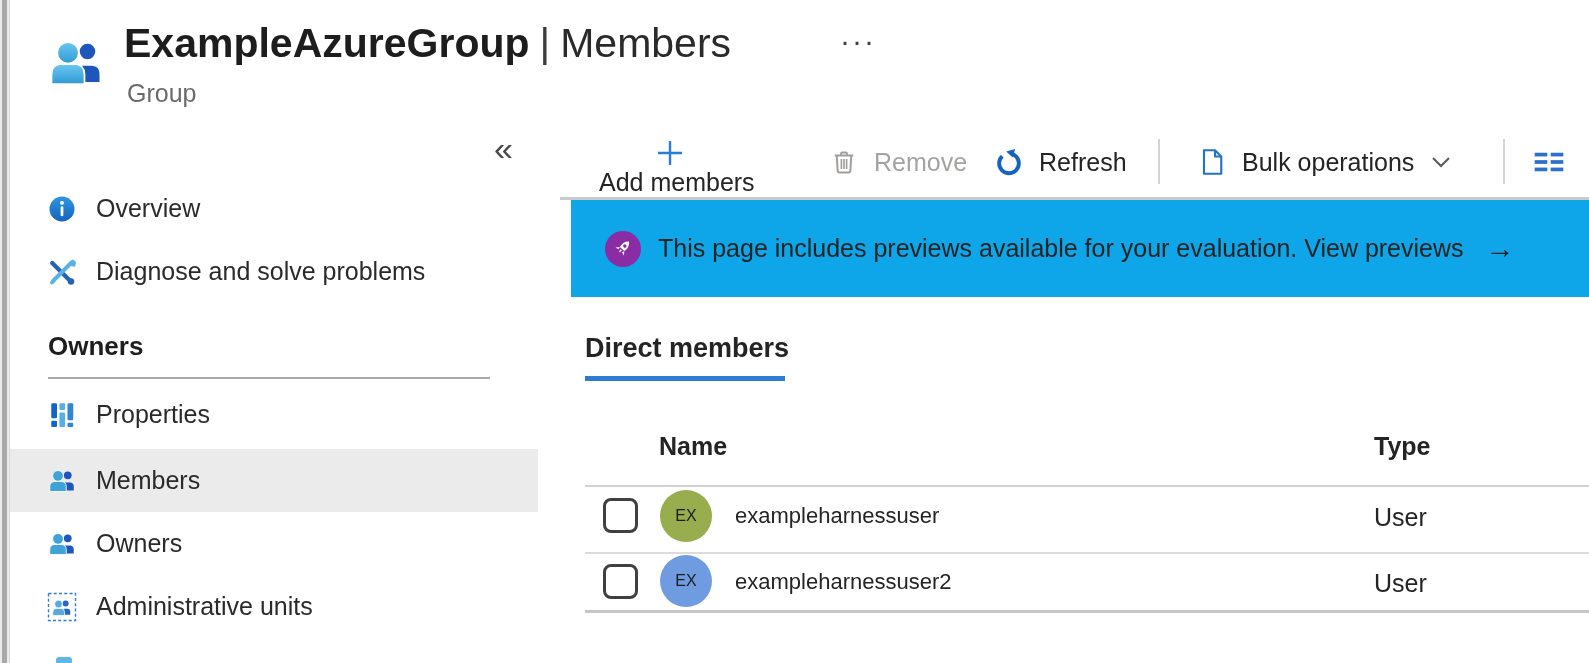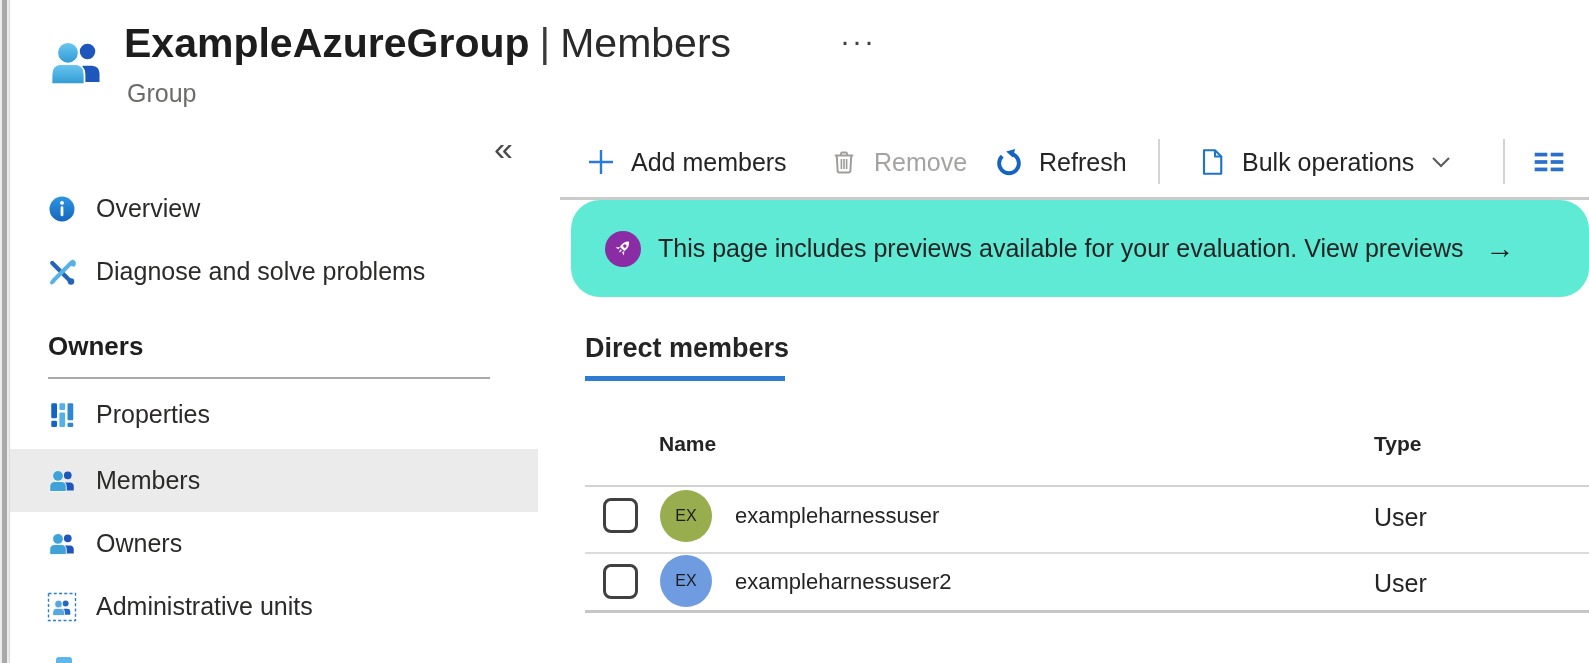--- a/index.html
+++ b/index.html
@@ -45,21 +45,21 @@
   .banner .btext{margin-left:17px;font-size:25px;color:#242424;white-space:nowrap;}
   .banner .blink{cursor:pointer;}
   .banner .barrow{margin-left:22px;font-size:29px;color:#1b1b1b;cursor:pointer;}
 
   
   .tab{position:absolute;left:585px;top:333px;cursor:pointer;}
   .tab .tab-label{font-size:27px;font-weight:700;color:#242424;white-space:nowrap;}
   .tab .tab-underline{margin-top:12px;height:5px;background:#2e7bd4;width:200px;}
 
   
-  .col-header{position:absolute;top:432px;font-size:21px;font-weight:700;color:#242424;}
+  .col-header{position:absolute;top:432px;font-size:25px;font-weight:700;color:#242424;}
   .col-header.name{left:659px;}
   .col-header.type{left:1374px;}
   .t-line{position:absolute;left:585px;width:1004px;background:#d2d2d2;}
   .t-line.l1{top:485px;height:2px;}
   .t-line.l2{top:552px;height:2px;background:#dcdcdc;}
   .t-line.l3{top:610px;height:3px;background:#c6c6c6;}
   .row{position:absolute;left:585px;width:1004px;height:64px;cursor:pointer;}
   .row .chk{position:absolute;left:18px;top:11px;width:35px;height:35px;border:3px solid #404040;border-radius:8px;background:#fff;box-sizing:border-box;cursor:pointer;}
   .row .avatar{position:absolute;left:75px;top:3px;width:52px;height:52px;border-radius:50%;display:flex;align-items:center;justify-content:center;font-size:16px;color:#1c1c1c;}
   .row .rname{position:absolute;left:150px;top:16px;font-size:22px;color:#242424;white-space:nowrap;}
@@ -178,21 +178,21 @@
         <path d="M11.4 18.2 v-2.4 q0-2.4 2.4-2.5 h2.4 q2.4 .1 2.4 2.5 v2.4 Z" fill="#2667c4"></path>
         <circle cx="9.2" cy="9.6" r="3.1" fill="#5aa7e0" stroke="#ffffff" stroke-width="0.6"></circle>
         <path d="M4.6 18.8 v-2.7 q0-2.9 2.8-3 h3.8 q2.8 .1 2.8 3 v2.7 Z" fill="#5aa7e0" stroke="#ffffff" stroke-width="0.6"></path>
       </svg>
     </span>
     <span class="nlabel">Administrative units</span>
   </div>
 
   <div class="partial-icon"></div>
 
-  <div class="tb-btn" style="left:585px;">
+  <div class="tb-btn" style="left:585px;flex-direction:column;">
     <span class="ticon">
       <svg width="30" height="30" viewBox="0 0 30 30">
         <path d="M15 3 V27 M3 15 H27" stroke="#2b7cd6" stroke-width="2.4"></path>
       </svg>
     </span>
     <span class="tlabel">Add members</span>
   </div>
 
   <div class="tb-btn disabled" style="left:828px;">
     <span class="ticon">
@@ -244,21 +244,21 @@
         <rect x="2" y="12.8" width="15" height="4.4" fill="#2b70c9"></rect>
         <rect x="21" y="12.8" width="15" height="4.4" fill="#2b70c9"></rect>
         <rect x="2" y="21.6" width="15" height="4.4" fill="#2b70c9"></rect>
         <rect x="21" y="21.6" width="15" height="4.4" fill="#2b70c9"></rect>
       </svg>
     </span>
   </div>
 
   <div class="toolbar-rule"></div>
 
-  <div class="banner" style="background: #5eead4; border-radius: 29px;">
+  <div class="banner" style="background: #0ea5e9;">
     <span class="bicon" style="background: rgb(138, 45, 165);">
       <svg width="24" height="24" viewBox="0 0 24 24">
         <g transform="rotate(43 12 11)">
           <path d="M12 2.2 C15 4.8 16.1 8.6 15 12.4 L9 12.4 C7.9 8.6 9 4.8 12 2.2 Z" fill="#ffffff"></path>
           <circle cx="12" cy="8.3" r="1.7" fill="#8a2da5"></circle>
           <path d="M9 12.4 L6.2 15.8 L9.6 15 Z" fill="#ffffff"></path>
           <path d="M15 12.4 L17.8 15.8 L14.4 15 Z" fill="#ffffff"></path>
           <path d="M10.9 13.6 H13.1 L12 17.2 Z" fill="#ffffff"></path>
         </g>
       </svg>

